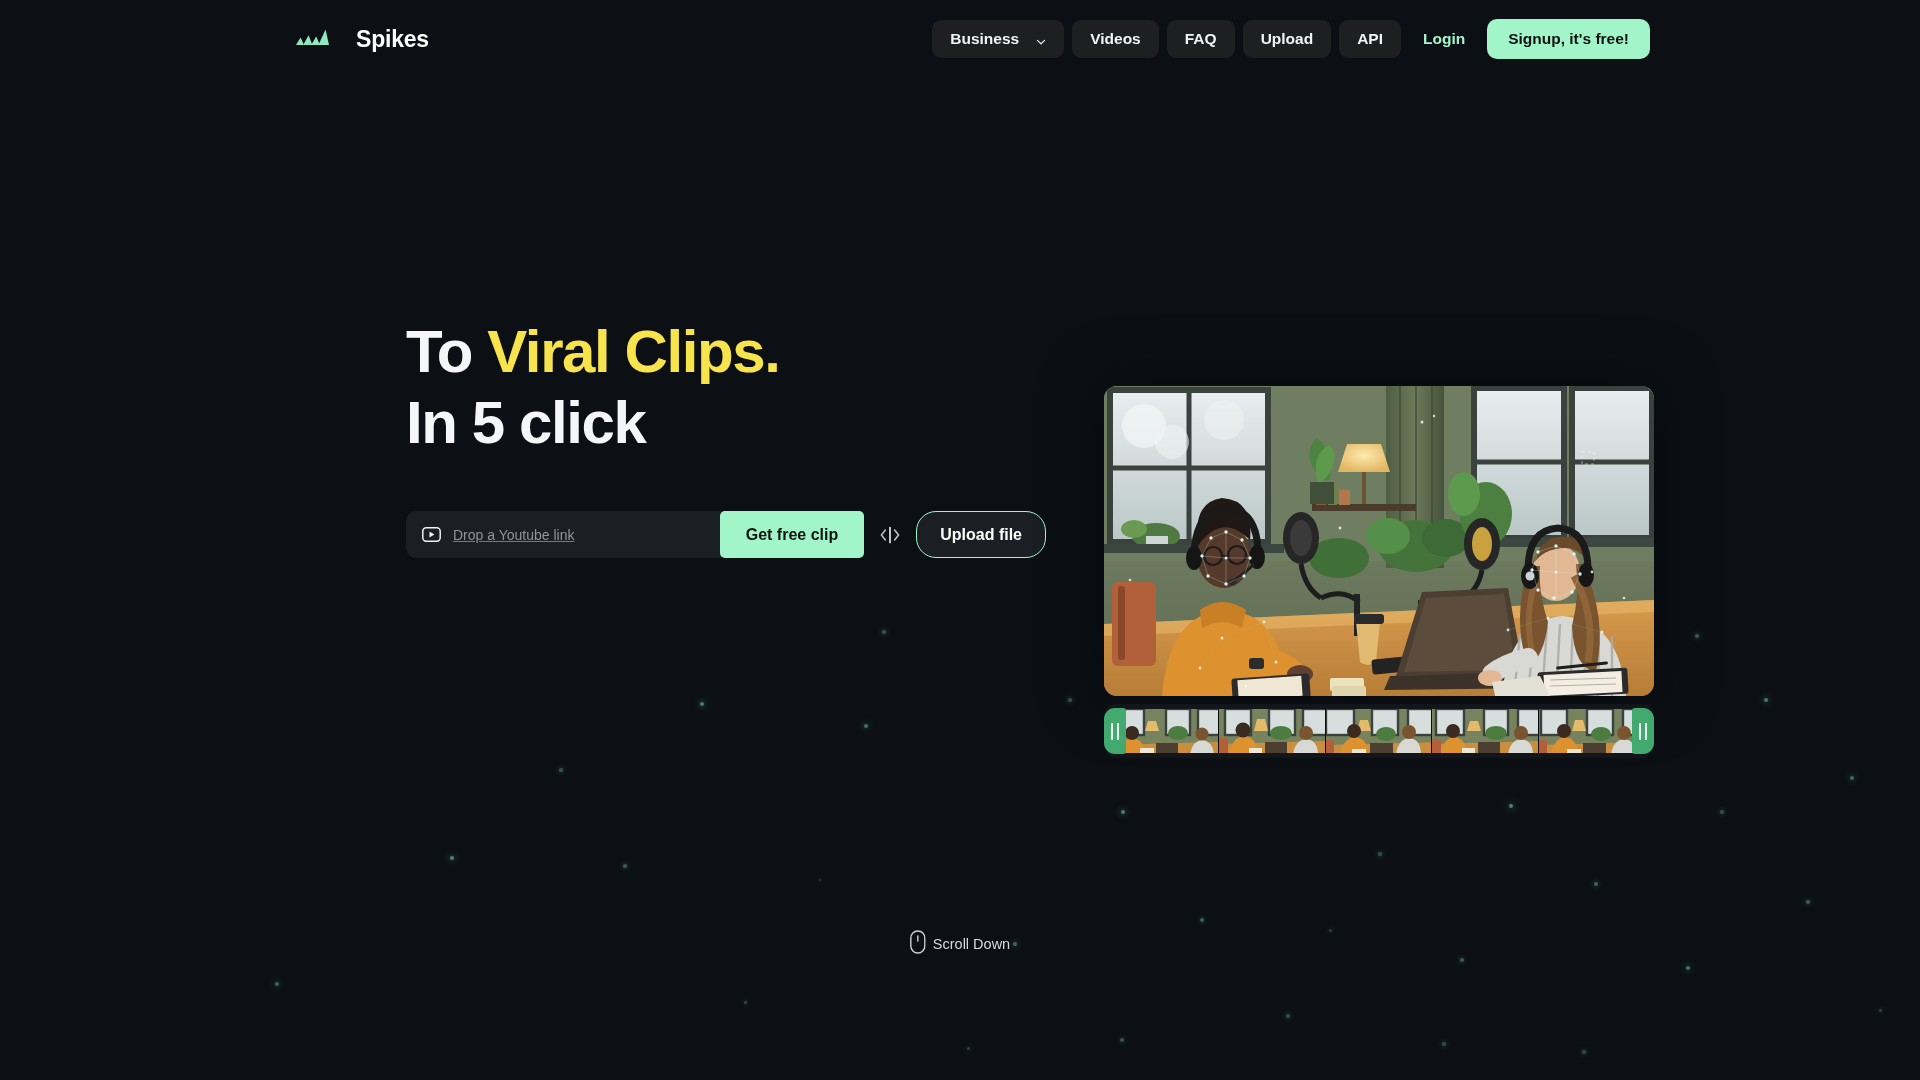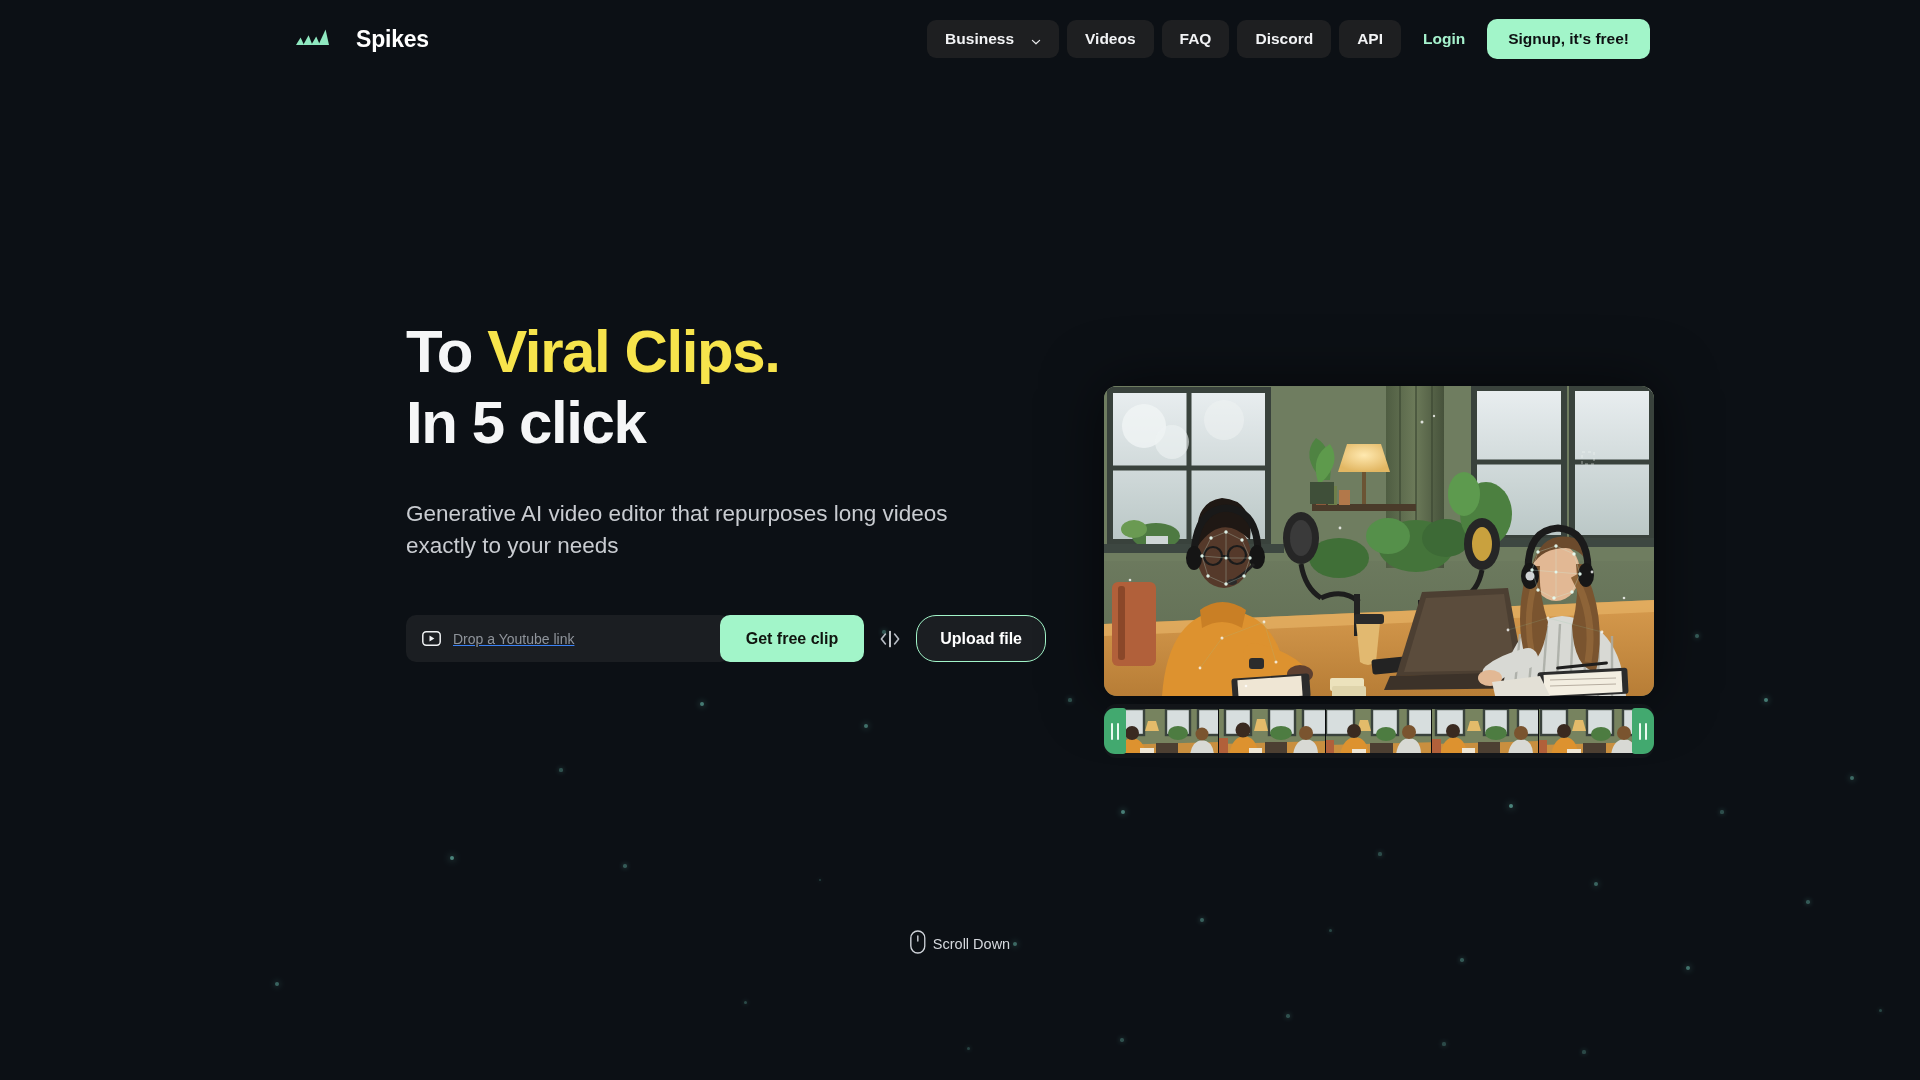--- a/index.html
+++ b/index.html
@@ -103,21 +103,21 @@
     color:#3b82f6;
     font-family:inherit;font-size:14px;text-decoration:underline;
   }
   .url-input::placeholder{color:#8f949b;}
   .get-clip{
     flex:none;
     background:#a2f5c9;color:#10140f;
     border:none;
     font-family:inherit;font-size:16px;font-weight:700;
     height:47px;padding:0 26px;
-    border-radius:10px;
+    border-radius:5px;
     margin-left:-10px;
     cursor:pointer;
     white-space:nowrap;
   }
   .split-icon{
     margin:0 13px;
     display:flex;align-items:center;justify-content:center;
     width:26px;height:30px;
     cursor:col-resize;
     flex:none;
@@ -251,21 +251,21 @@
 
     <button class="nav-pill">
       <span>Videos</span>
     </button>
 
     <button class="nav-pill">
       <span>FAQ</span>
     </button>
 
     <button class="nav-pill">
-      <span>Discord</span>
+      <span>Upload</span>
     </button>
 
     <button class="nav-pill">
       <span>API</span>
     </button>
 
     <button class="nav-pill plain">
       <span>Login</span>
     </button>
 
@@ -279,21 +279,20 @@
 <main class="hero">
 
   <div class="hero-left">
 
     <h1 class="headline">
       <br>
       <span>To </span><span class="hl-accent">Viral Clips.</span><br>
       <span>In 5 click</span>
     </h1>
 
-    <p class="subhead">Generative AI video editor that repurposes long videos exactly to your needs</p>
 
     <div class="action-row">
 
       <div class="url-box">
         <span class="yt-icon">
           <svg width="19" height="15" viewBox="0 0 19 15" aria-hidden="true">
             <rect x="0.8" y="0.8" width="17.4" height="13.4" rx="3.4" fill="none" stroke="#f0f2f4" stroke-width="1.5"></rect>
             <path d="M7.5 4.6 L12.4 7.5 L7.5 10.4 Z" fill="#f0f2f4"></path>
           </svg>
         </span>

